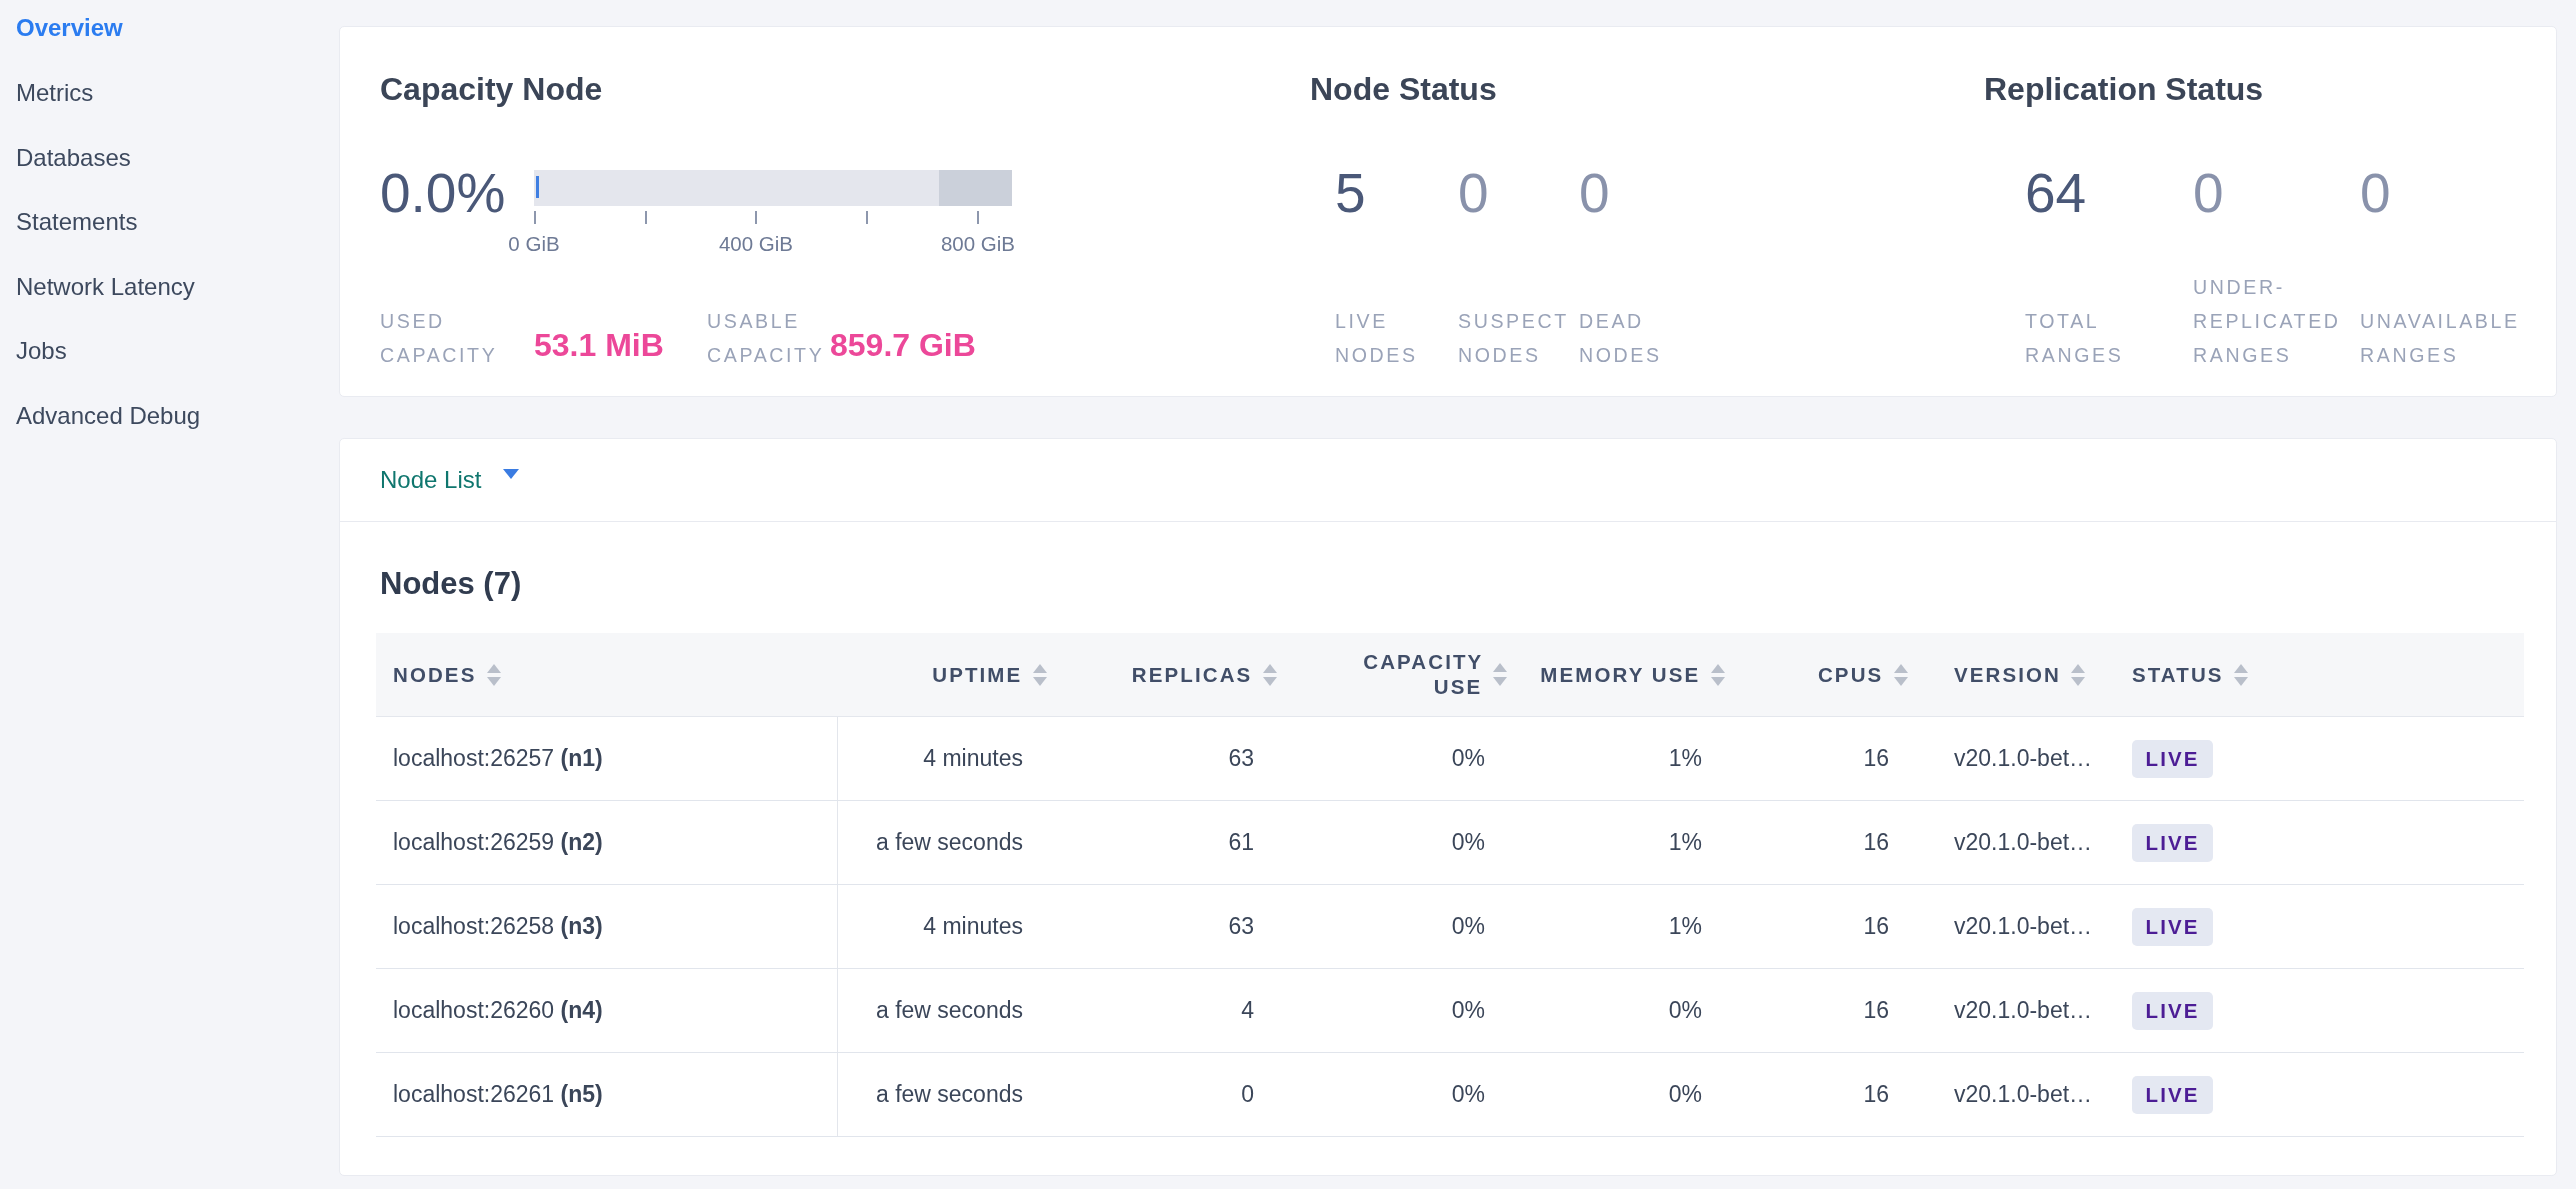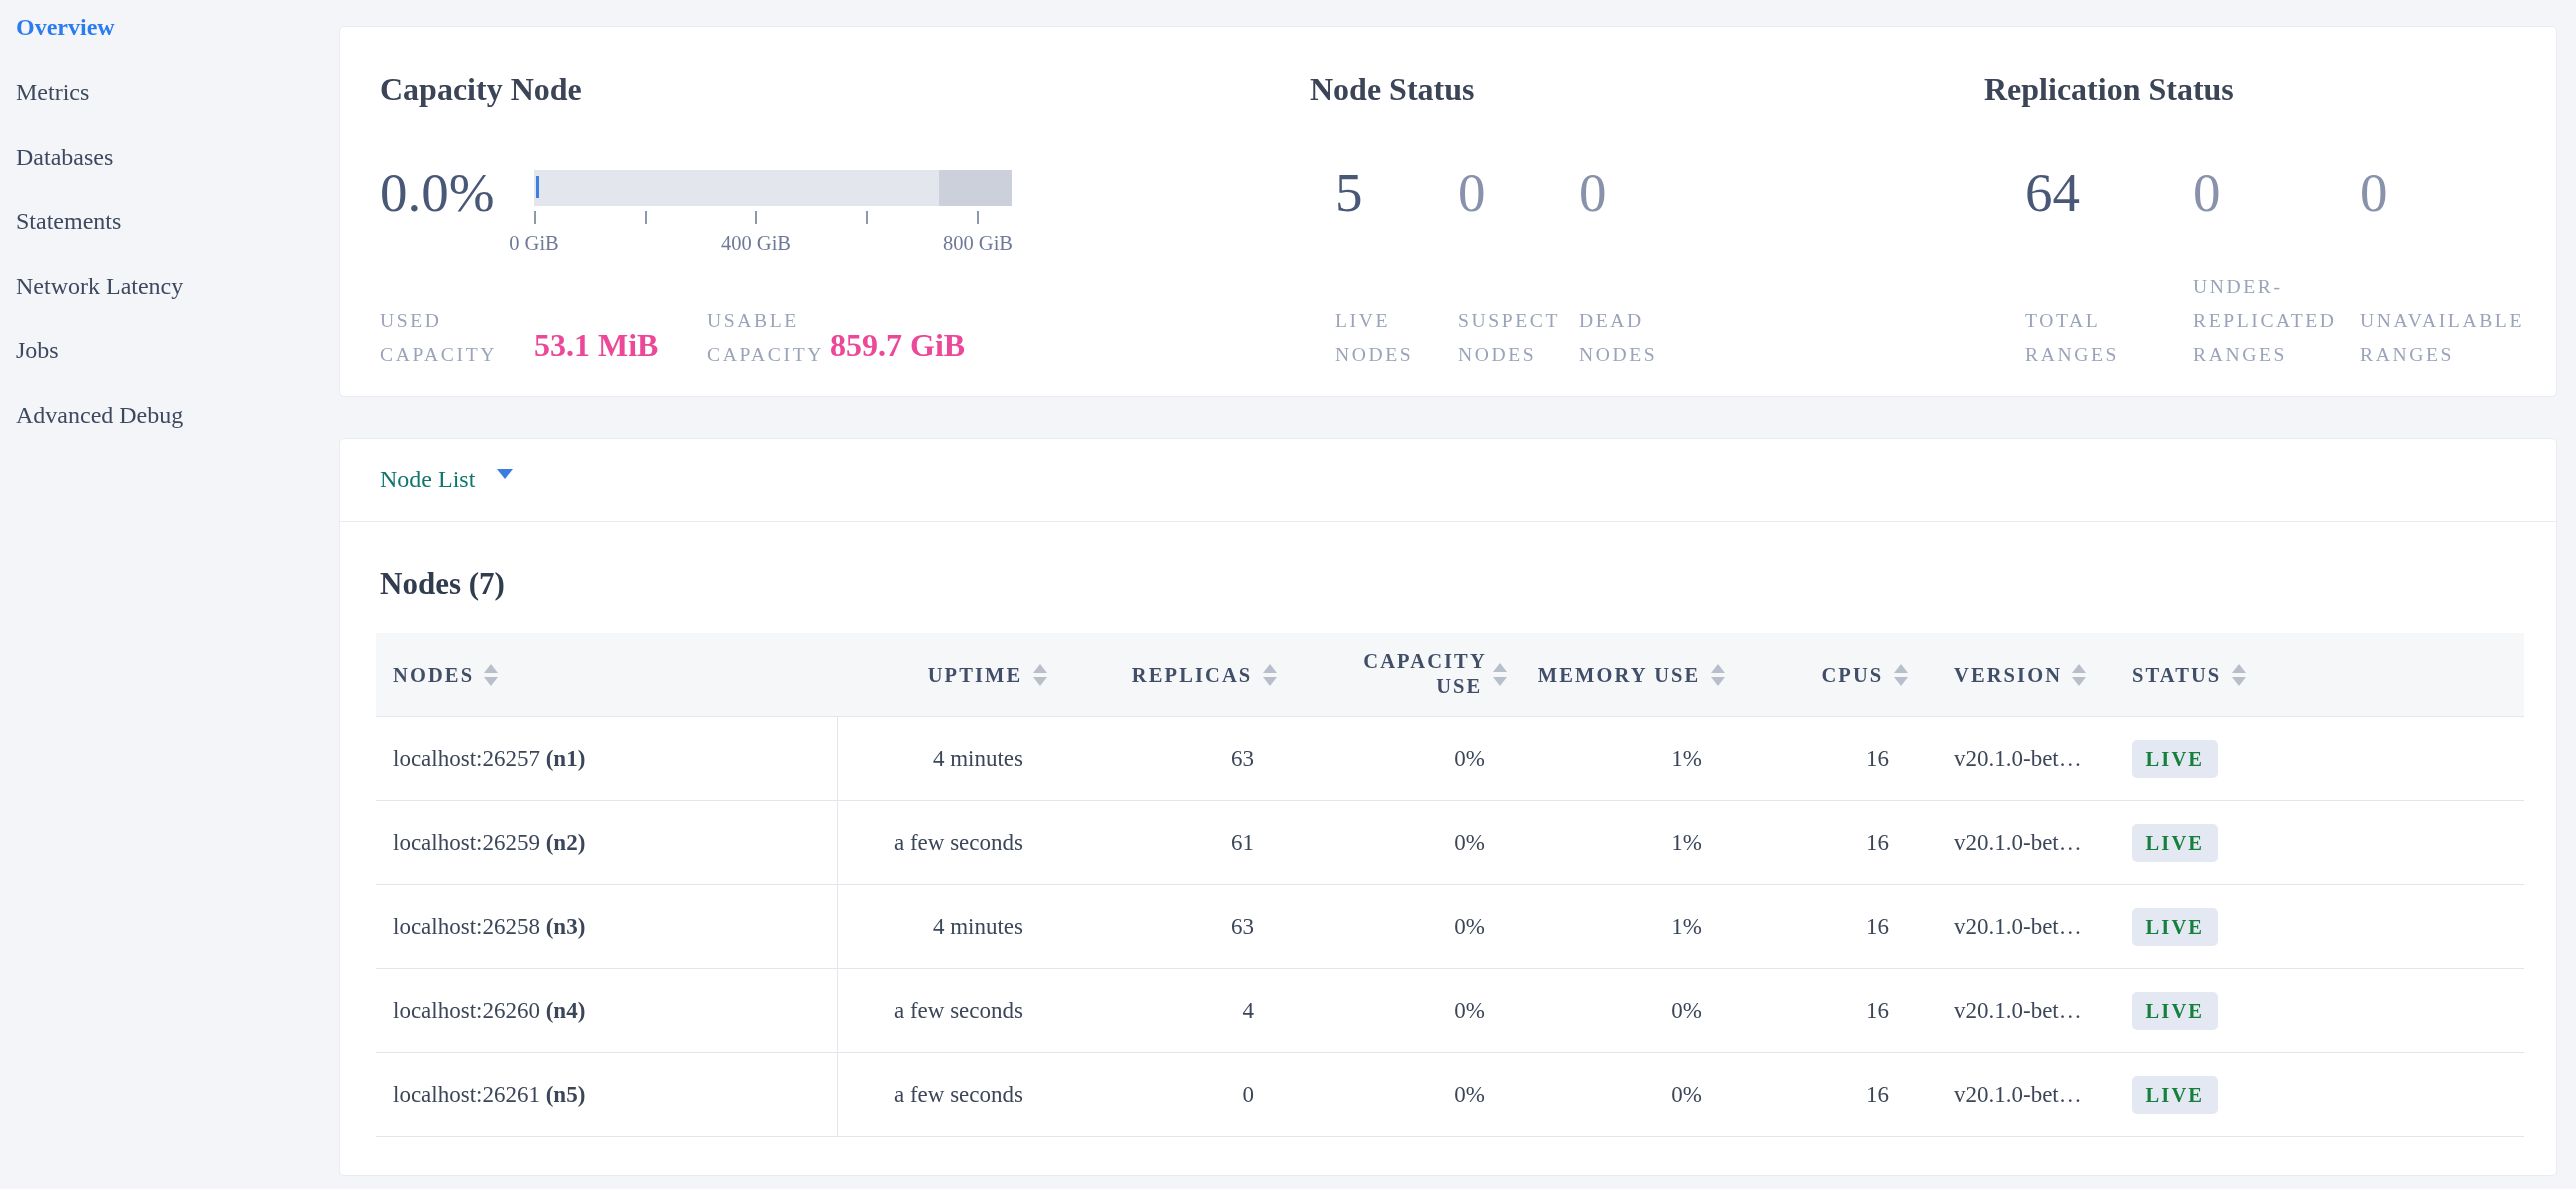--- a/index.html
+++ b/index.html
@@ -3,21 +3,21 @@
 <meta charset="utf-8">
 <style>
   * { margin:0; padding:0; box-sizing:border-box; }
   html,body { width:2576px; height:1189px; }
   body {
     background:#f4f5f9;
     font-family:"Liberation Sans", sans-serif;
     color:#3b4659;
     overflow:hidden;
   }
-  .layout { display:flex; width:2576px; height:1189px;font-family:Liberation Serif, serif; }
+  .layout { display:flex; width:2576px; height:1189px; }
 
   
   .sidebar { width:339px; flex:0 0 339px; padding:15.4px 0 0 16px; }
   .nav-item {
     font-size:24px; line-height:25.6px; margin-bottom:39px;
     color:#3d495e; cursor:pointer; white-space:nowrap;
   }
   .nav-item.active { color:#2b7cf0; font-weight:bold; }
 
   
@@ -95,21 +95,21 @@
   td.pr-replicas { padding-right:31px; }
   td.pr-capacity { padding-right:30px; }
   td.pr-memory   { padding-right:31px; }
   td.pr-cpus     { padding-right:27px; }
   td.cell-version { padding-left:38px; }
   td.cell-status  { padding-left:24px; }
   .node-id { font-weight:bold; }
   .badge {
     display:inline-block; padding:0 13.6px; height:38px; line-height:38px;
     background:#e4e8f2; border-radius:5.1px;
-    font-size:20.5px; font-weight:bold; letter-spacing:2.1px; color:#15803d;
+    font-size:20.5px; font-weight:bold; letter-spacing:2.1px; color:#4c1d95;
   }
 </style>
 </head>
 <body>
 
 <div class="layout">
 
   <div class="sidebar">
     <div class="nav-item active">Overview</div>
     <div class="nav-item">Metrics</div>

